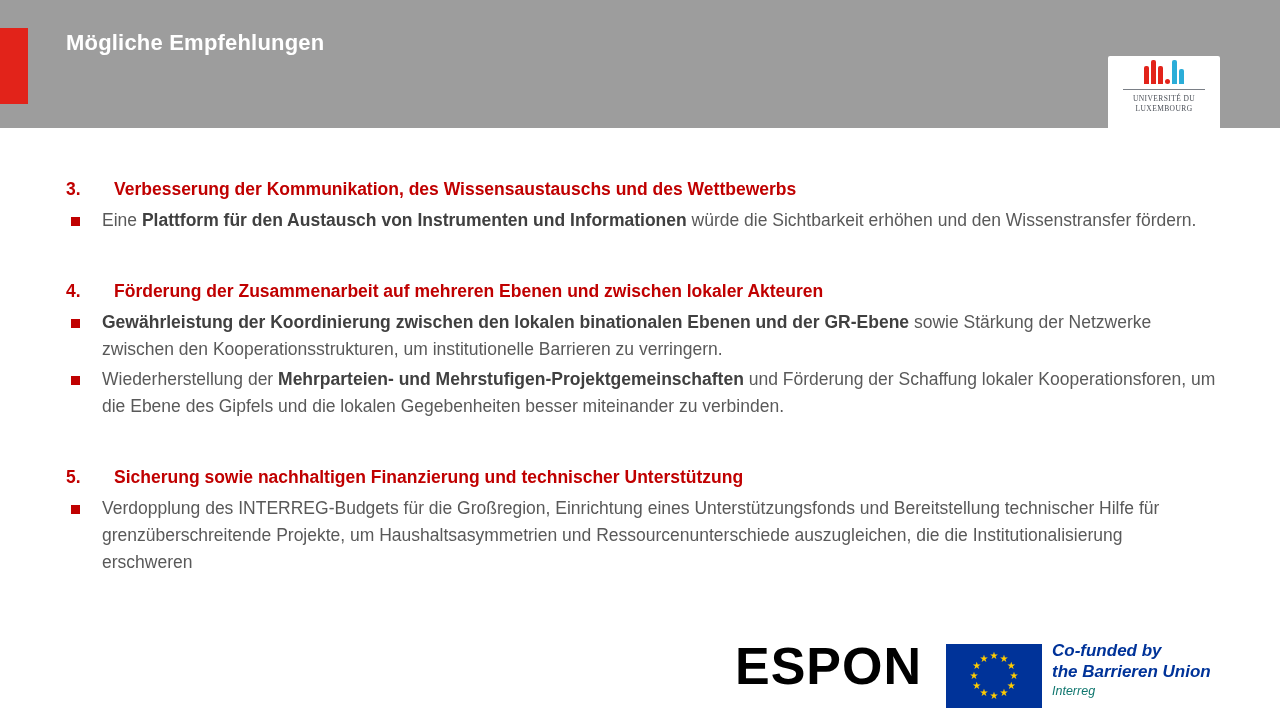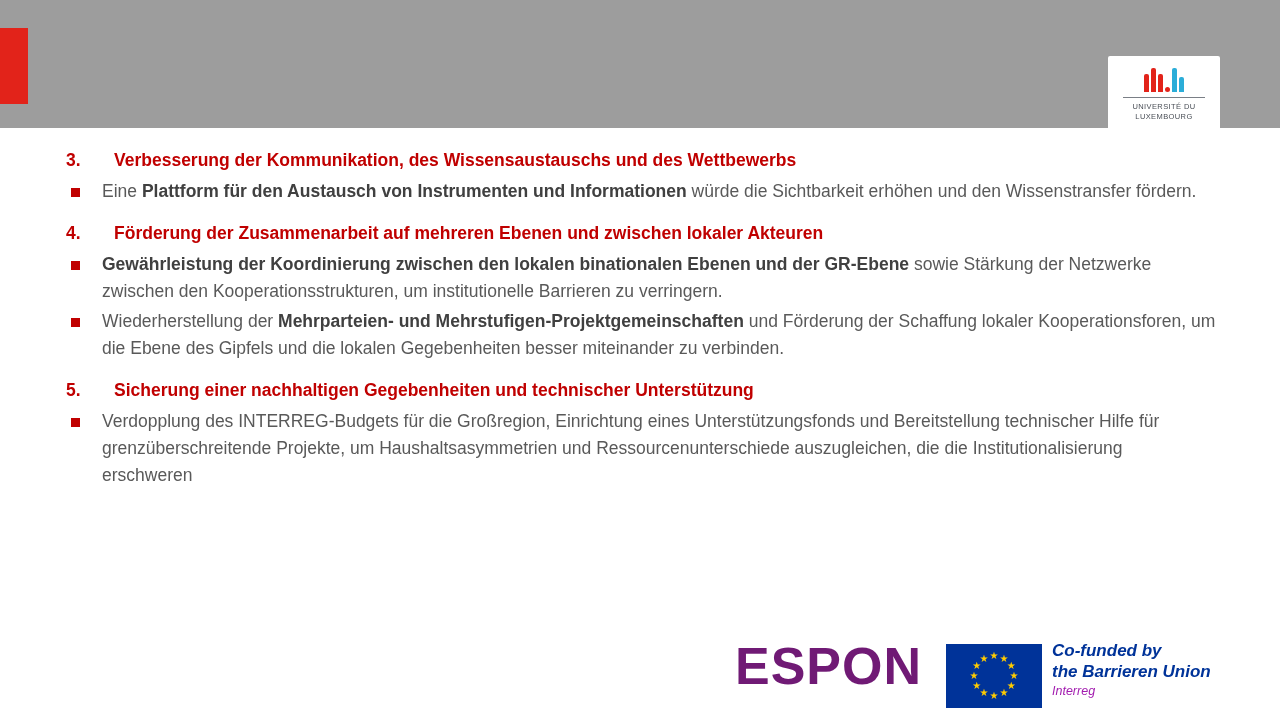--- a/index.html
+++ b/index.html
@@ -45,22 +45,23 @@
   
   .unilu-logo {
     position: absolute;
     top: 56px;
     right: 60px;
     width: 112px;
     height: 84px;
     background: #ffffff;
     border-radius: 2px;
     box-sizing: border-box;
-    padding: 10px 8px 6px 8px;
+    padding: 2px 8px 6px 8px;
     text-align: center;
+    font-family: Liberation Serif, serif;
   }
   .unilu-bars {
     display: flex;
     align-items: flex-end;
     justify-content: center;
     gap: 2px;
     height: 26px;
   }
   .unilu-bars i {
     display: block;
@@ -98,21 +99,21 @@
 
   .section-heading {
     display: flex;
     align-items: baseline;
     color: #c00000;
     font-weight: bold;
     font-size: 17.5px;
     margin-bottom: 7px;
   }
   .section-num { width: 48px; flex: 0 0 48px; }
-  .section-title { flex: 1; }
+  .section-title { flex: 1; margin-top: 29px; }
 
   .bullet {
     display: flex;
     align-items: flex-start;
     margin-bottom: 3px;
   }
   .bullet-marker {
     flex: 0 0 36px;
     color: #c00000;
     font-size: 13px;
@@ -138,21 +139,21 @@
   .gap-before { margin-top: 16px; }
 
   
   .espon-logo {
     position: absolute;
     left: 735px;
     top: 640px;
     font-size: 52px;
     font-weight: bold;
     letter-spacing: 1px;
-    color: #701a75;
+    color: #000000;
     line-height: 52px;
   }
 
   .eu-flag {
     position: absolute;
     left: 946px;
     top: 644px;
     width: 96px;
     height: 64px;
     background: #003399;
@@ -174,29 +175,30 @@
     color: #003399;
     font-style: italic;
   }
   .eu-text .l1, .eu-text .l2 {
     font-size: 17px;
     font-weight: bold;
     line-height: 21px;
   }
   .eu-text .l3 {
     font-size: 12.5px;
-    color: #a21caf;
+    color: #0f766e;
     line-height: 18px;
   }
 </style>
 </head>
 <body>
 
 <div class="slide-header">
   <div class="header-accent"></div>
+  <div class="header-title">Mögliche Empfehlungen</div>
 
   <div class="unilu-logo">
     <div class="unilu-bars">
       <i class="b1"></i>
         <i class="b2"></i>
         <i class="b3"></i>
         <i class="dot"></i>
         <i class="c1"></i>
         <i class="c2"></i>
     </div>
@@ -236,21 +238,21 @@
       <div class="bullet-marker"><span></span></div>
       <div class="bullet-text">
         <span>Wiederherstellung der </span><b>Mehrparteien- und Mehrstufigen-Projektgemeinschaften</b><span> und Förderung der Schaffung lokaler Kooperationsforen, um die Ebene des Gipfels und die lokalen Gegebenheiten besser miteinander zu verbinden.</span>
       </div>
     </div>
   </div>
 
   <div class="section gap-before">
     <div class="section-heading">
       <span class="section-num">5.</span>
-      <span class="section-title">Sicherung einer nachhaltigen Gegebenheiten und technischer Unterstützung</span>
+      <span class="section-title">Sicherung sowie nachhaltigen Finanzierung und technischer Unterstützung</span>
     </div>
     <div class="bullet">
       <div class="bullet-marker"><span></span></div>
       <div class="bullet-text">
         <span>Verdopplung des INTERREG-Budgets für die Großregion, Einrichtung eines Unterstützungsfonds und Bereitstellung technischer Hilfe für grenzüberschreitende Projekte, um Haushaltsasymmetrien und Ressourcenunterschiede auszugleichen, die die Institutionalisierung erschweren</span>
       </div>
     </div>
   </div>
 
 </div>

